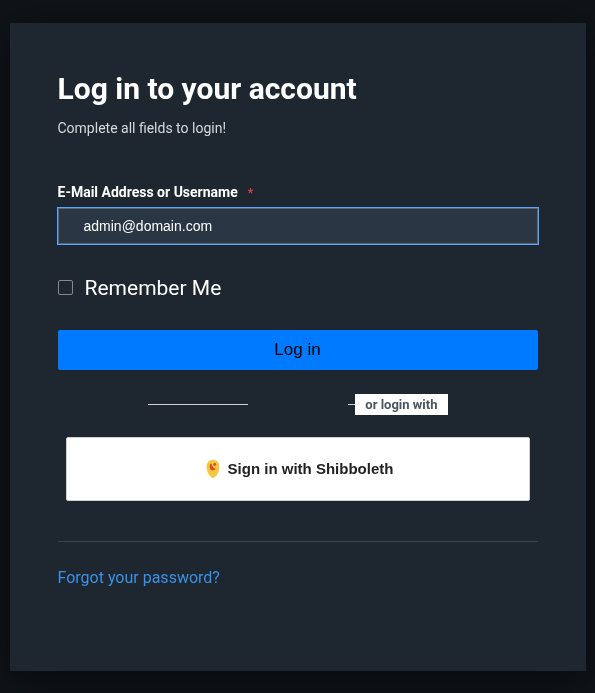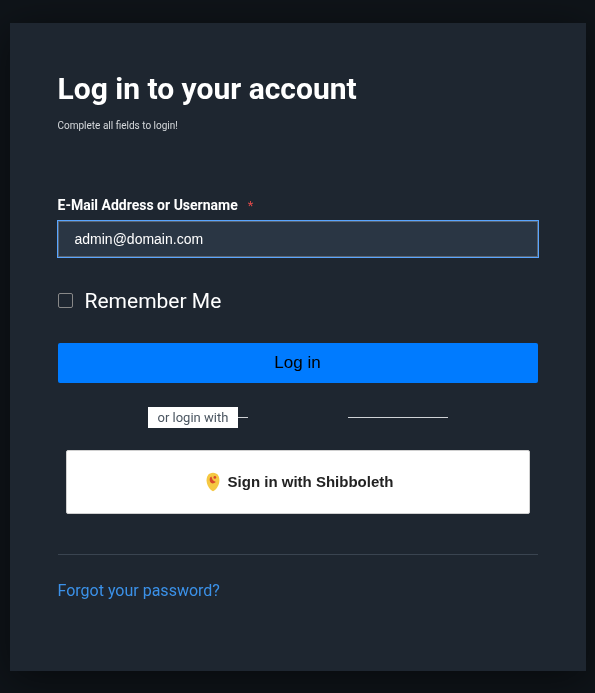--- a/index.html
+++ b/index.html
@@ -26,22 +26,22 @@
       flex-direction: column;
     }
     .title {
       color: #ffffff;
       font-size: 30px;
       font-weight: 700;
       margin-bottom: 14px;
     }
     .subtitle {
       color: #d6d9dc;
-      font-size: 10px;
-      margin-bottom: 30px;
+      font-size: 14px;
+      margin-bottom: 12px;
     }
     .field-group {
       margin-bottom: 26px;
     }
     .field-label {
       color: #ffffff;
       font-size: 14px;
       font-weight: 700;
       display: inline-block;
       margin-bottom: 8px;
@@ -51,21 +51,21 @@
       color: #e04a4a;
       margin-left: 6px;
       font-size: 13px;
     }
     .text-input {
       width: 100%;
       background: #2a3644;
       border: 1px solid #4a5560;
       color: #ffffff;
       font-size: 14px;
-      padding: 9px 16px;
+      padding: 9px 25px;
       outline: none;
     }
     .text-input.focused {
       border: 1px solid #5a6572;
       box-shadow: 0 0 0 1px #59a5ff;
     }
     .text-input.password {
       border: none;
       border-bottom: 2px solid #3a4450;
       letter-spacing: 2px;
@@ -100,23 +100,24 @@
       font-size: 17px;
       font-weight: 400;
       cursor: pointer;
       border-radius: 2px;
       margin-bottom: 24px;
     }
     .divider-row {
       position: relative;
       display: flex;
       align-items: center;
-      justify-content: flex-start;
+      justify-content: flex-end;
       margin-bottom: 22px;
       padding: 0 90px;
+      font-weight: bold;
     }
     .divider-line {
       position: absolute;
       top: 50%;
       height: 1px;
       background: #cfd2d5;
       z-index: 0;
     }
     .divider-line.left {
       left: 90px;

